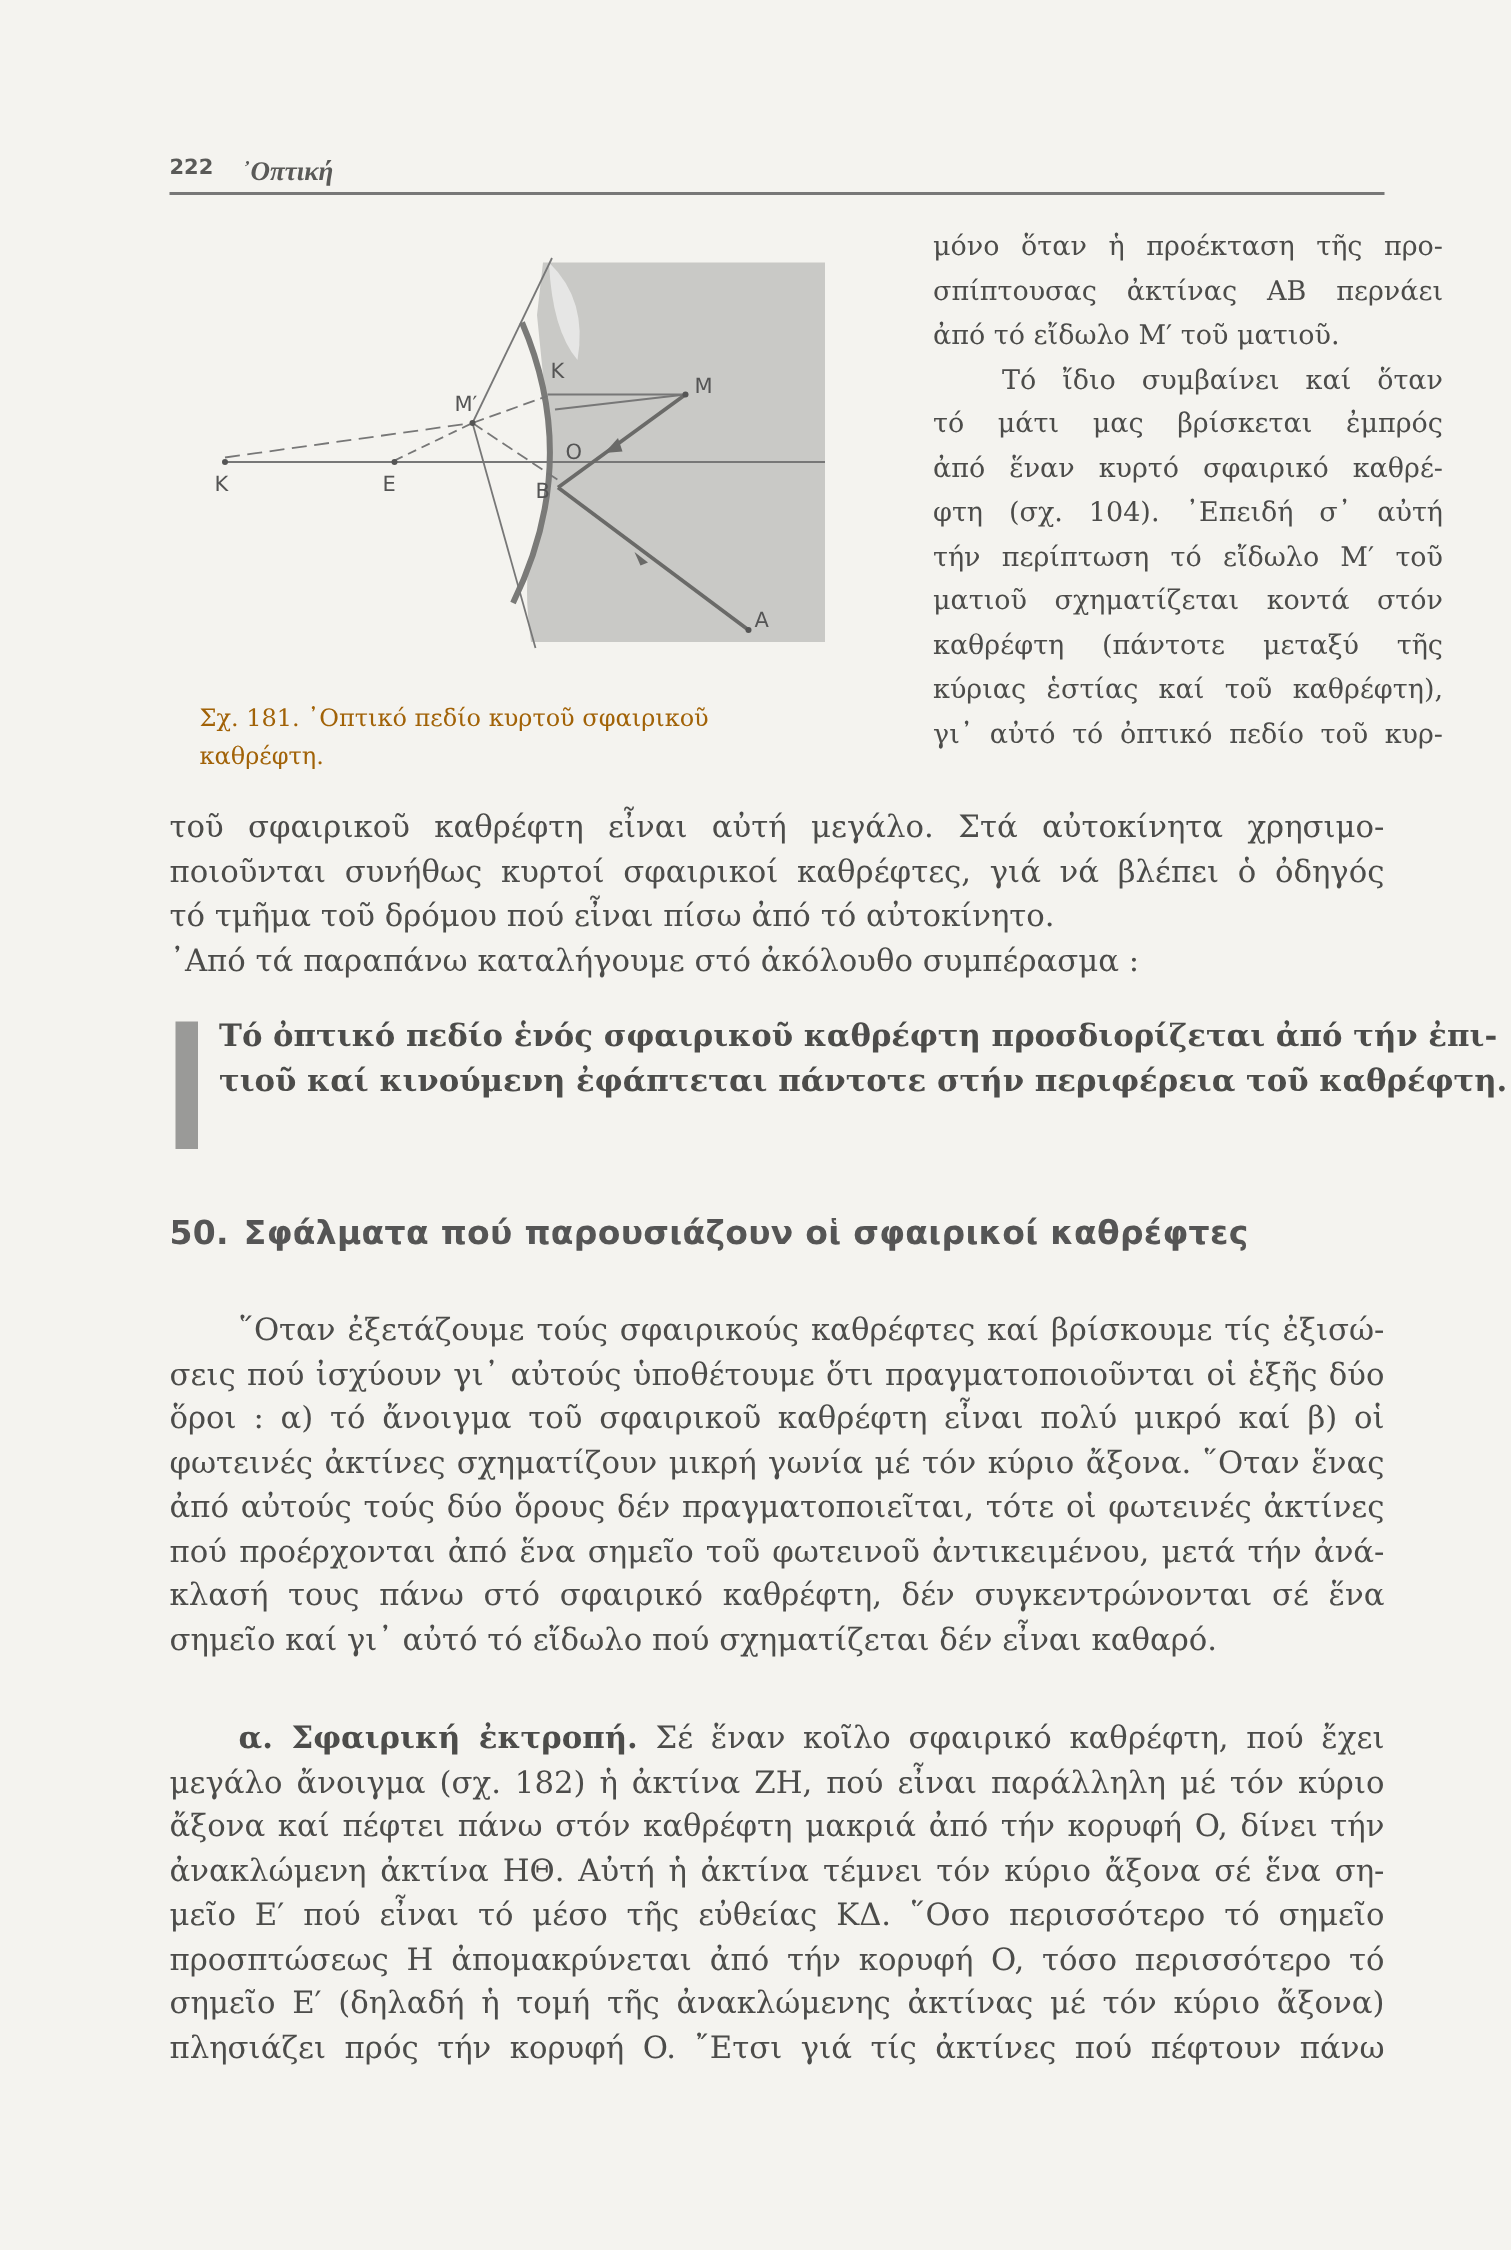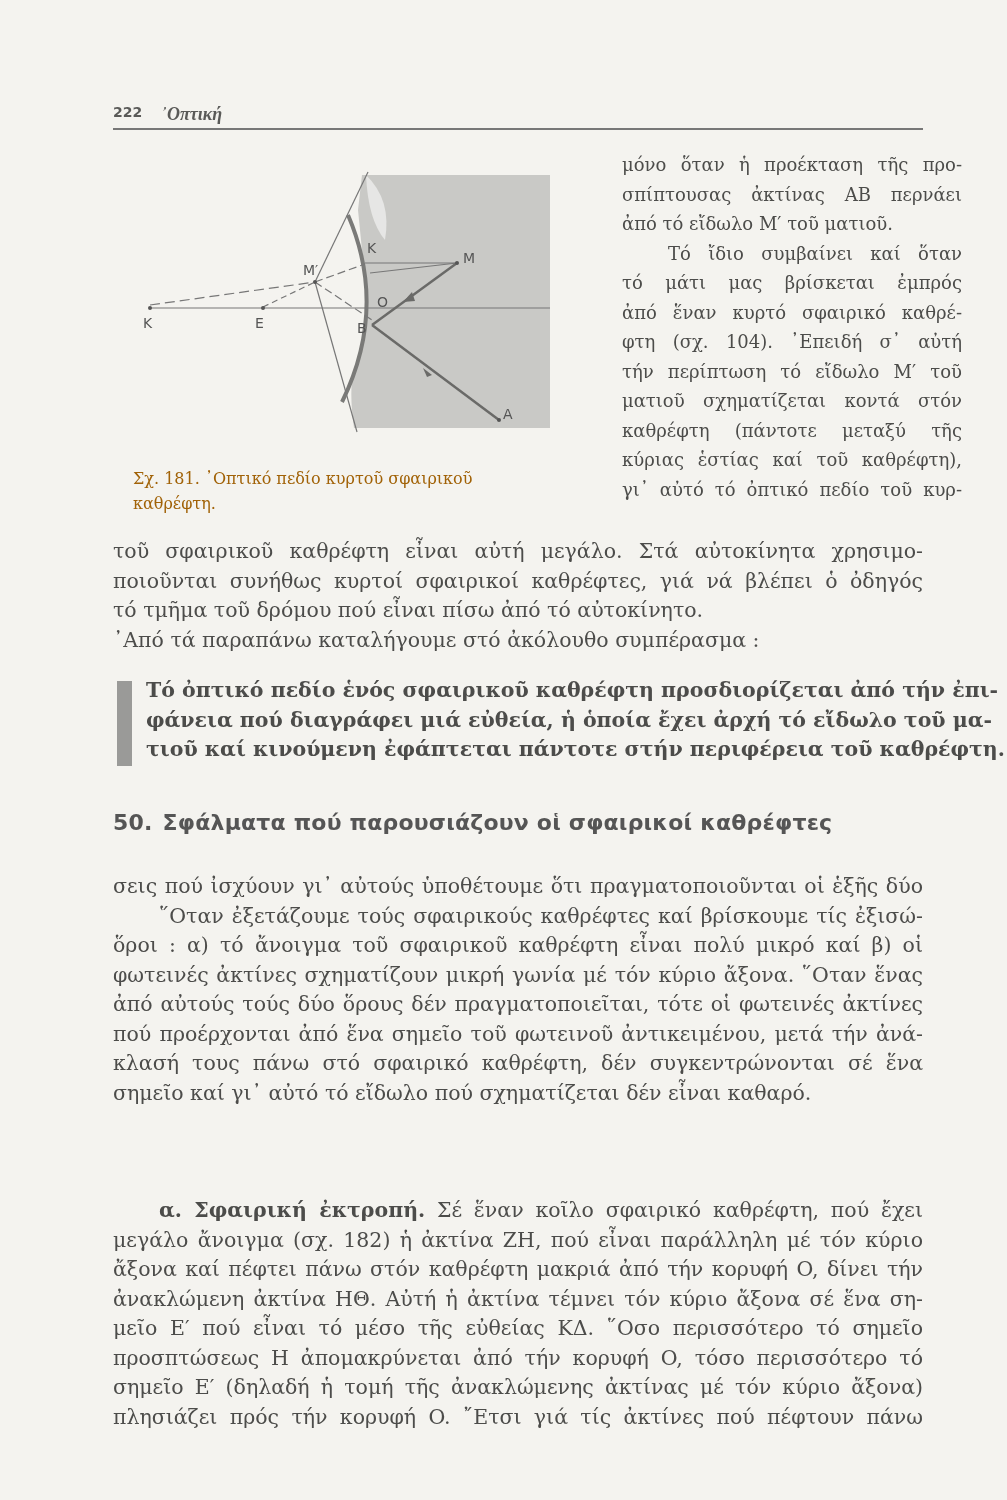--- a/index.html
+++ b/index.html
@@ -108,40 +108,39 @@
   <div class="col full" style="top:537px">
     <span class="line-j">τοῦ σφαιρικοῦ καθρέφτη εἶναι αὐτή μεγάλο. Στά αὐτοκίνητα χρησιμο-</span>
     <span class="line-j">ποιοῦνται συνήθως κυρτοί σφαιρικοί καθρέφτες, γιά νά βλέπει ὁ ὀδηγός</span>
     <span class="line-l">τό τμῆμα τοῦ δρόμου πού εἶναι πίσω ἀπό τό αὐτοκίνητο.</span>
     <span class="line-l">᾿Από τά παραπάνω καταλήγουμε στό ἀκόλουθο συμπέρασμα :</span>
   </div>
 
   <div class="boxbar"></div>
   <div class="col conclusion">
     <span class="line-j">Τό ὀπτικό πεδίο ἑνός σφαιρικοῦ καθρέφτη προσδιορίζεται ἀπό τήν ἐπι-</span>
-    <span class="line-j">φάνεια πού διαγράφει μιά εὐθεία, ἡ ὁποία ἔχει ἀρχή τό εἴδωλο τοῦ μα-</span>
     <span class="line-j">τιοῦ καί κινούμενη ἐφάπτεται πάντοτε στήν περιφέρεια τοῦ καθρέφτη.</span>
   </div>
 
   <div class="section-title">
     <span class="num">50.</span><span>Σφάλματα πού παρουσιάζουν οἱ σφαιρικοί καθρέφτες</span>
   </div>
 
   <div class="col full" style="top:872px">
+    <span class="line-j" style="padding-left:46px">῞Οταν ἐξετάζουμε τούς σφαιρικούς καθρέφτες καί βρίσκουμε τίς ἐξισώ-</span>
     <span class="line-j">σεις πού ἰσχύουν γι᾿ αὐτούς ὑποθέτουμε ὅτι πραγματοποιοῦνται οἱ ἑξῆς δύο</span>
-    <span class="line-j" style="padding-left:46px">῞Οταν ἐξετάζουμε τούς σφαιρικούς καθρέφτες καί βρίσκουμε τίς ἐξισώ-</span>
     <span class="line-j">ὅροι : α) τό ἄνοιγμα τοῦ σφαιρικοῦ καθρέφτη εἶναι πολύ μικρό καί β) οἱ</span>
     <span class="line-j">φωτεινές ἀκτίνες σχηματίζουν μικρή γωνία μέ τόν κύριο ἄξονα. ῞Οταν ἕνας</span>
     <span class="line-j">ἀπό αὐτούς τούς δύο ὅρους δέν πραγματοποιεῖται, τότε οἱ φωτεινές ἀκτίνες</span>
     <span class="line-j">πού προέρχονται ἀπό ἕνα σημεῖο τοῦ φωτεινοῦ ἀντικειμένου, μετά τήν ἀνά-</span>
     <span class="line-j">κλασή τους πάνω στό σφαιρικό καθρέφτη, δέν συγκεντρώνονται σέ ἕνα</span>
     <span class="line-l">σημεῖο καί γι᾿ αὐτό τό εἴδωλο πού σχηματίζεται δέν εἶναι καθαρό.</span>
   </div>
 
-  <div class="col full" style="top:1196px">
+  <div class="col full" style="top:1144px">
     <span class="line-j" style="padding-left:46px"><b>α. Σφαιρική ἐκτροπή.</b> <span>Σέ ἕναν κοῖλο σφαιρικό καθρέφτη, πού ἔχει</span></span>
     <span class="line-j">μεγάλο ἄνοιγμα (σχ. 182) ἡ ἀκτίνα ZH, πού εἶναι παράλληλη μέ τόν κύριο</span>
     <span class="line-j">ἄξονα καί πέφτει πάνω στόν καθρέφτη μακριά ἀπό τήν κορυφή O, δίνει τήν</span>
     <span class="line-j">ἀνακλώμενη ἀκτίνα HΘ. Αὐτή ἡ ἀκτίνα τέμνει τόν κύριο ἄξονα σέ ἕνα ση-</span>
     <span class="line-j">μεῖο E′ πού εἶναι τό μέσο τῆς εὐθείας KΔ. ῞Οσο περισσότερο τό σημεῖο</span>
     <span class="line-j">προσπτώσεως H ἀπομακρύνεται ἀπό τήν κορυφή O, τόσο περισσότερο τό</span>
     <span class="line-j">σημεῖο E′ (δηλαδή ἡ τομή τῆς ἀνακλώμενης ἀκτίνας μέ τόν κύριο ἄξονα)</span>
     <span class="line-j">πλησιάζει πρός τήν κορυφή O. ῎Ετσι γιά τίς ἀκτίνες πού πέφτουν πάνω</span>
   </div>
 

